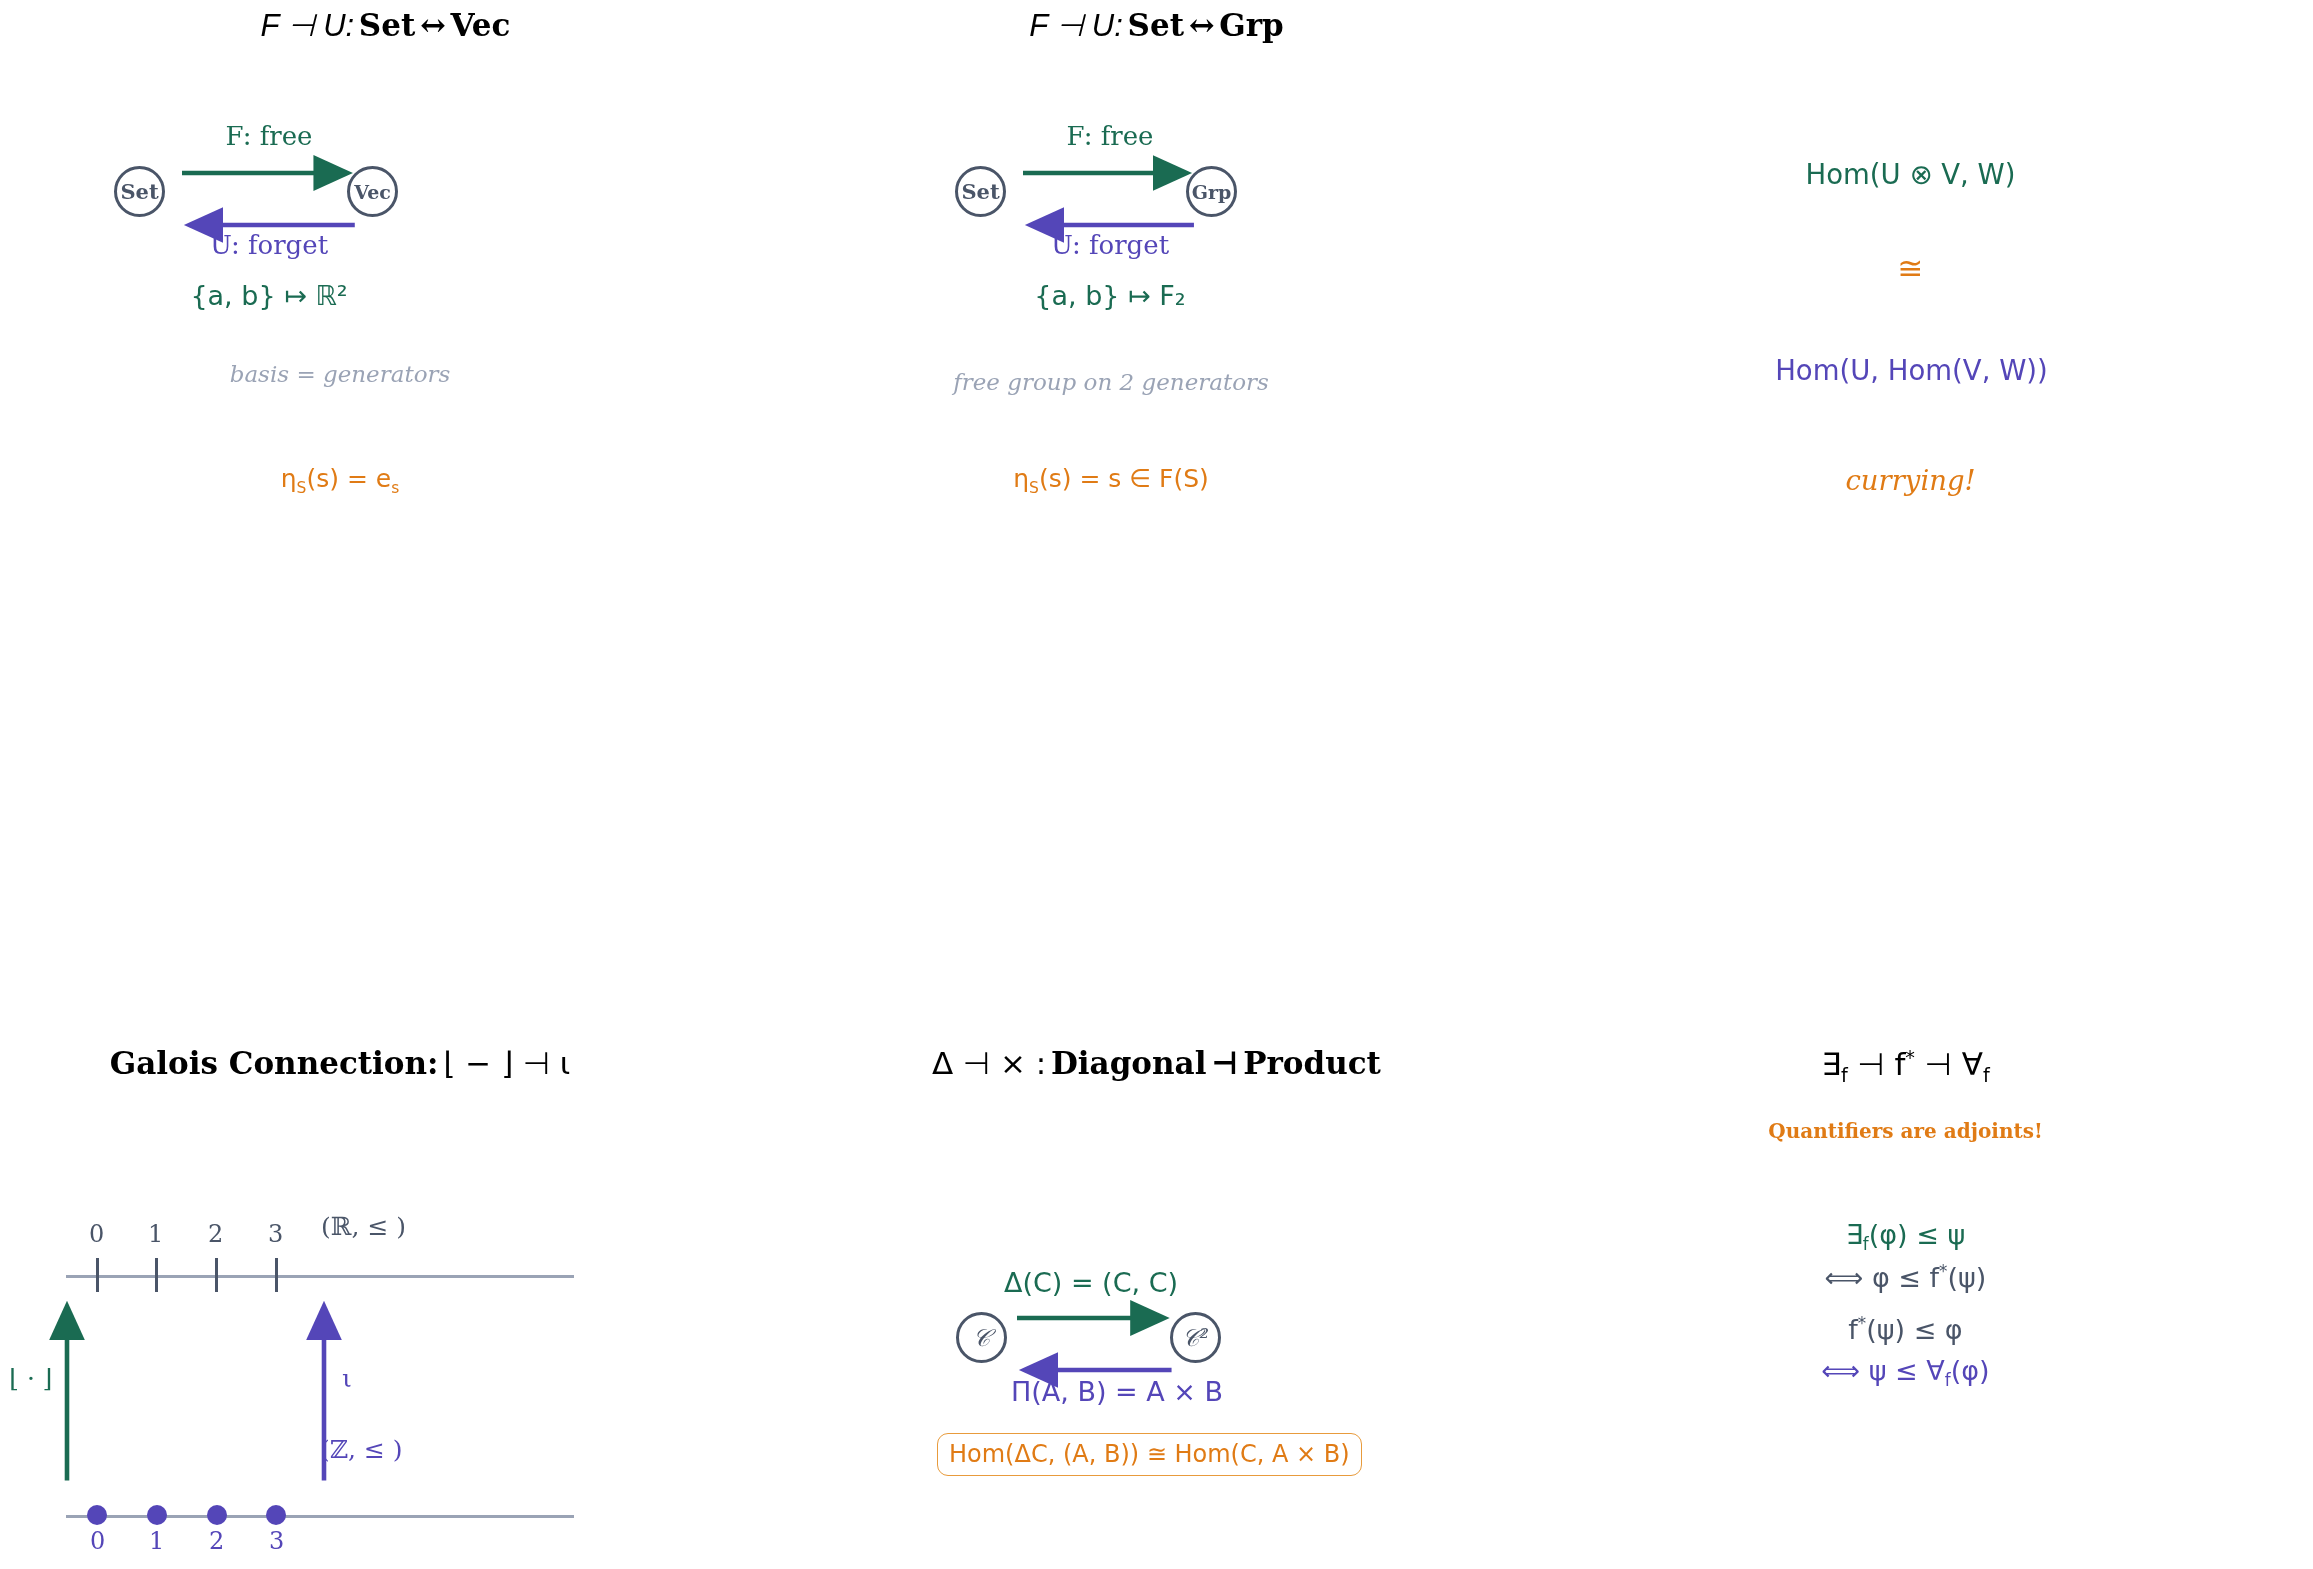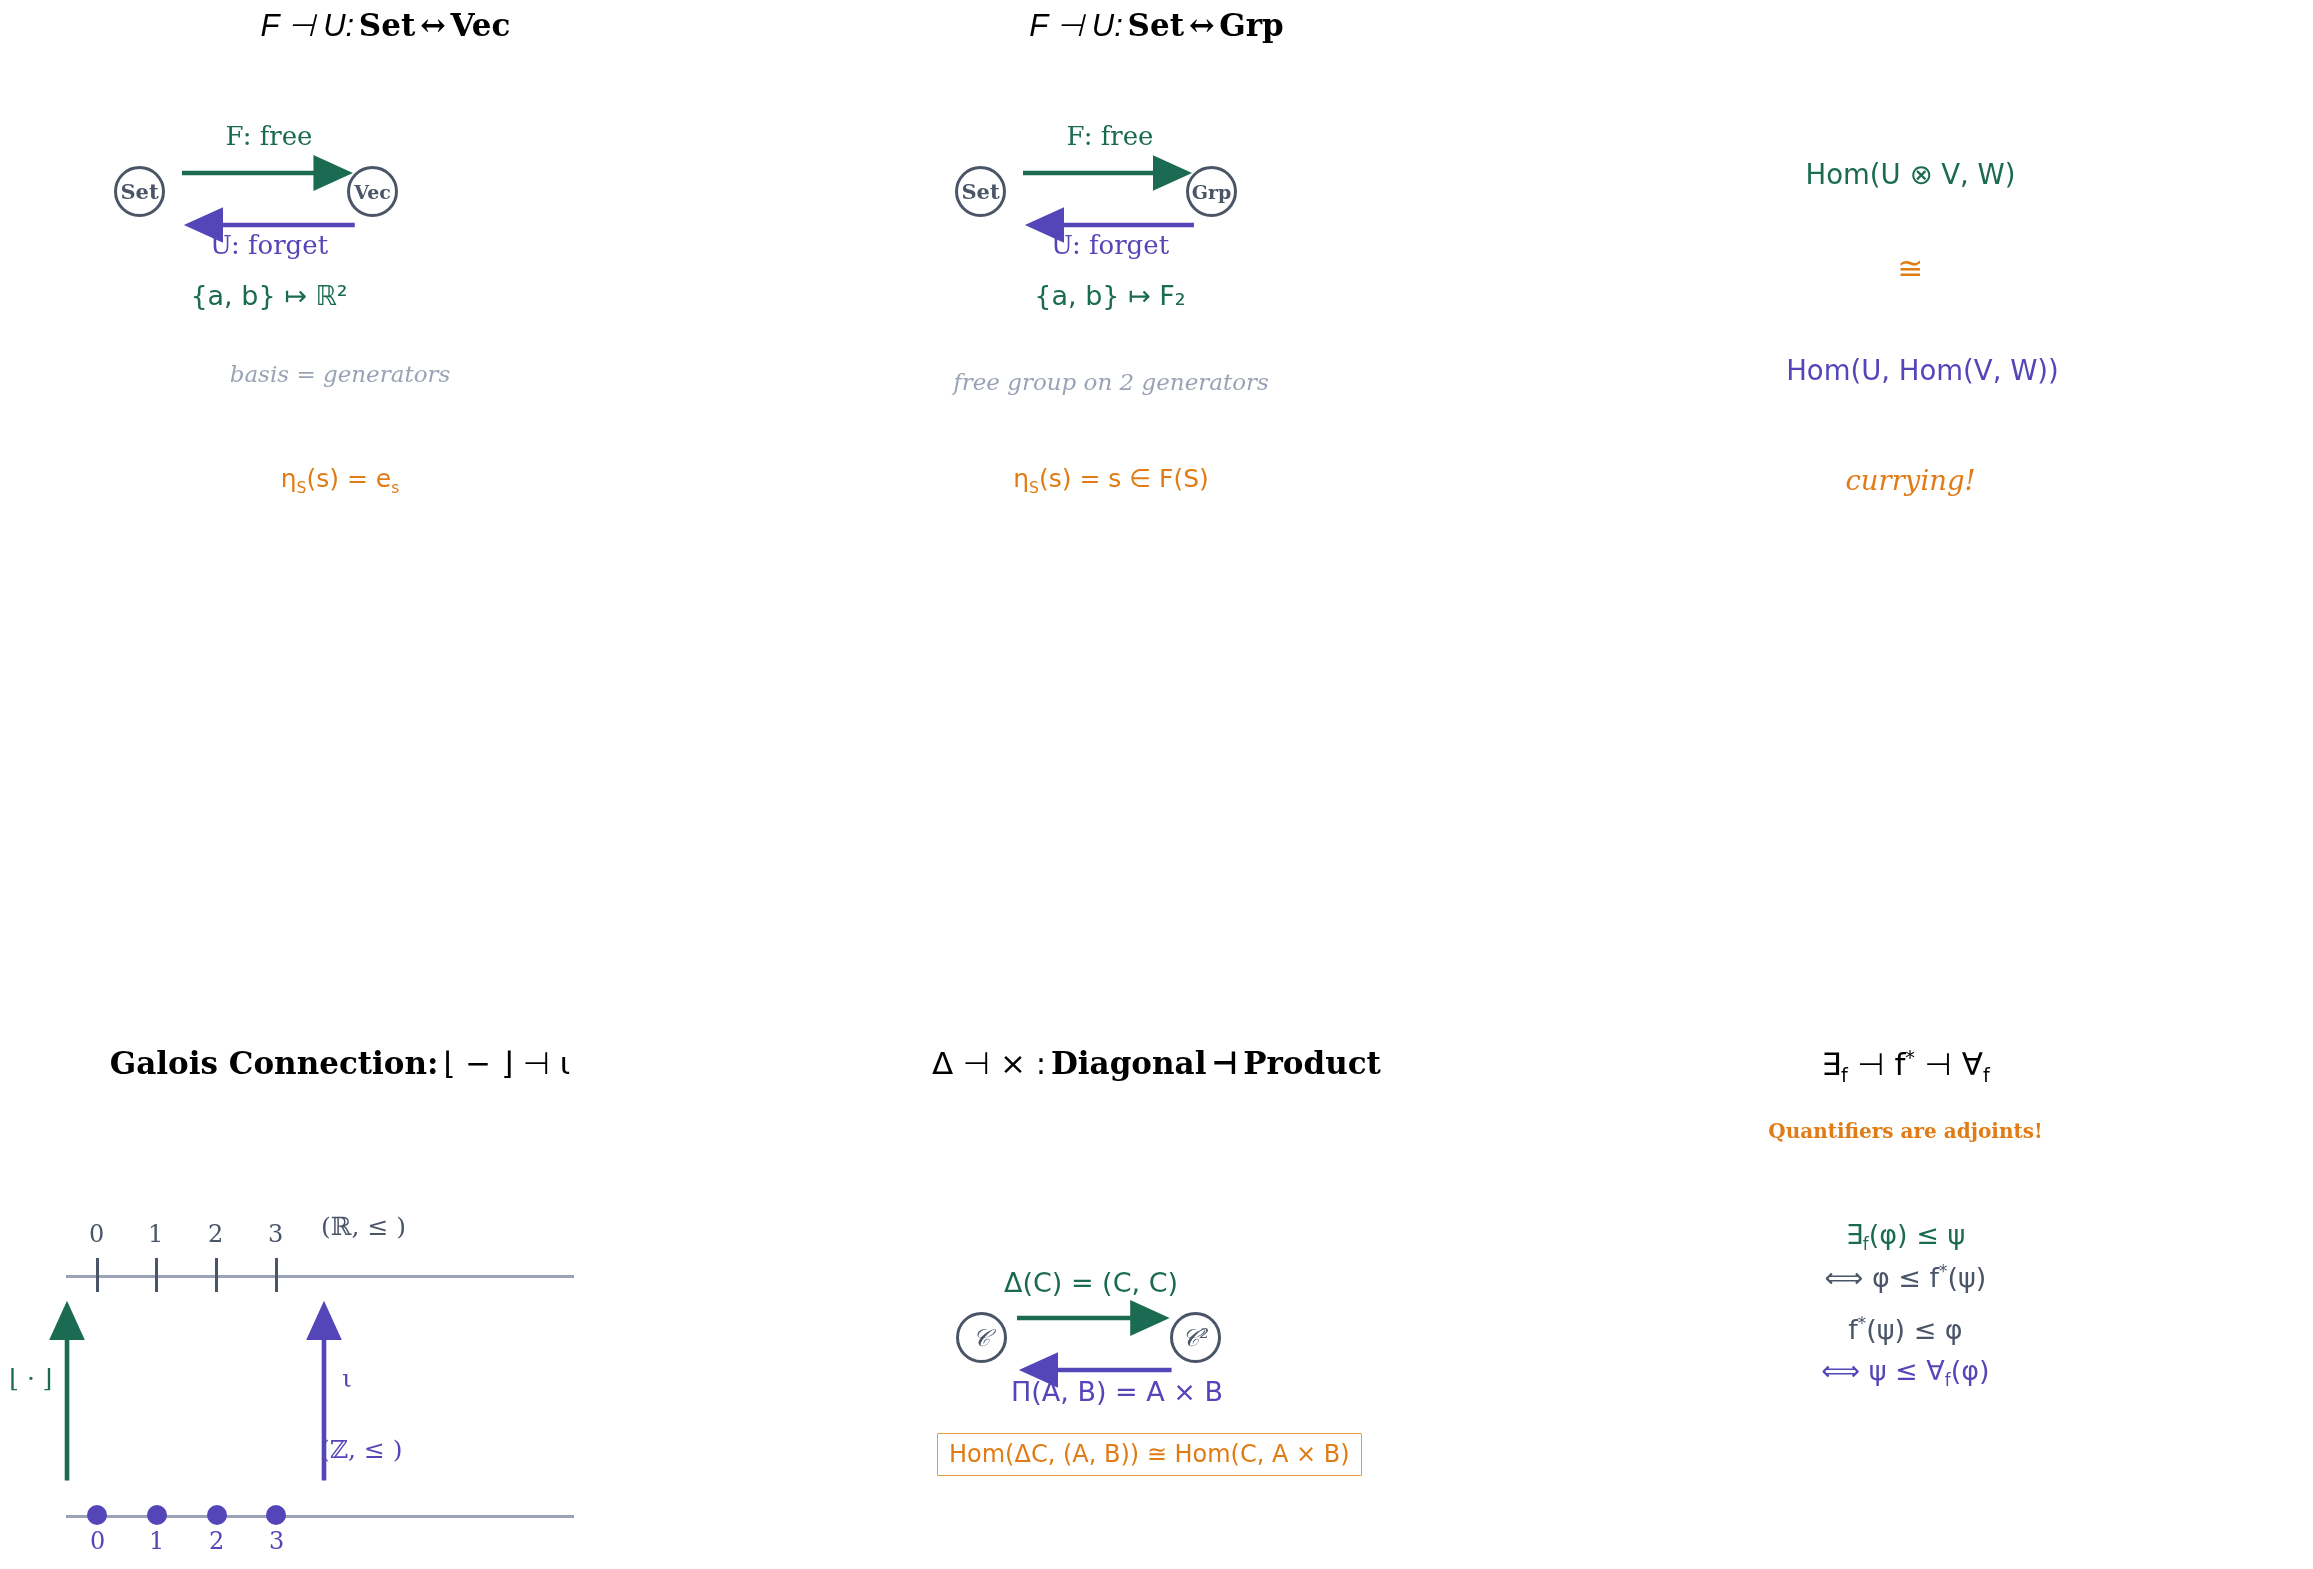--- a/index.html
+++ b/index.html
@@ -99,21 +99,21 @@
     position: absolute;
     font-family: "DejaVu Sans", sans-serif;
     font-size: 25px;
     color: #e07b15;
     white-space: nowrap;
   }
 
   .boxed {
     position: absolute;
     border: 1.8px solid #e89b3c;
-    border-radius: 1px;
+    border-radius: 11px;
     color: #e07b15;
     font-family: "DejaVu Sans", sans-serif;
     font-size: 24px;
     padding: 6.4px 11px;
     white-space: nowrap;
     background: #ffffff;
   }
 
   .heading-orange {
     position: absolute;
@@ -308,21 +308,21 @@
 
 
   <div class="hom-line green" style="left:0px; top:158px; width:735px; text-align:center;">
     <span>Hom(U ⊗ V, W)</span>
   </div>
 
   <div class="big-iso" style="left:0px; top:250px; width:735px; text-align:center;">
     <span>≅</span>
   </div>
 
-  <div class="hom-line purple" style="left:12px; top:354px; width:735px; text-align:center;">
+  <div class="hom-line purple" style="left:1px; top:354px; width:735px; text-align:center;">
     <span>Hom(U, Hom(V, W))</span>
   </div>
 
   <div class="emph-orange-it" style="left:0px; top:464px; width:735px; text-align:center;">
     <span>currying!</span>
   </div>
 </div>
 
 <div class="panel" style="left:0px; top:1038px; width:771px; height:532px;">
 

